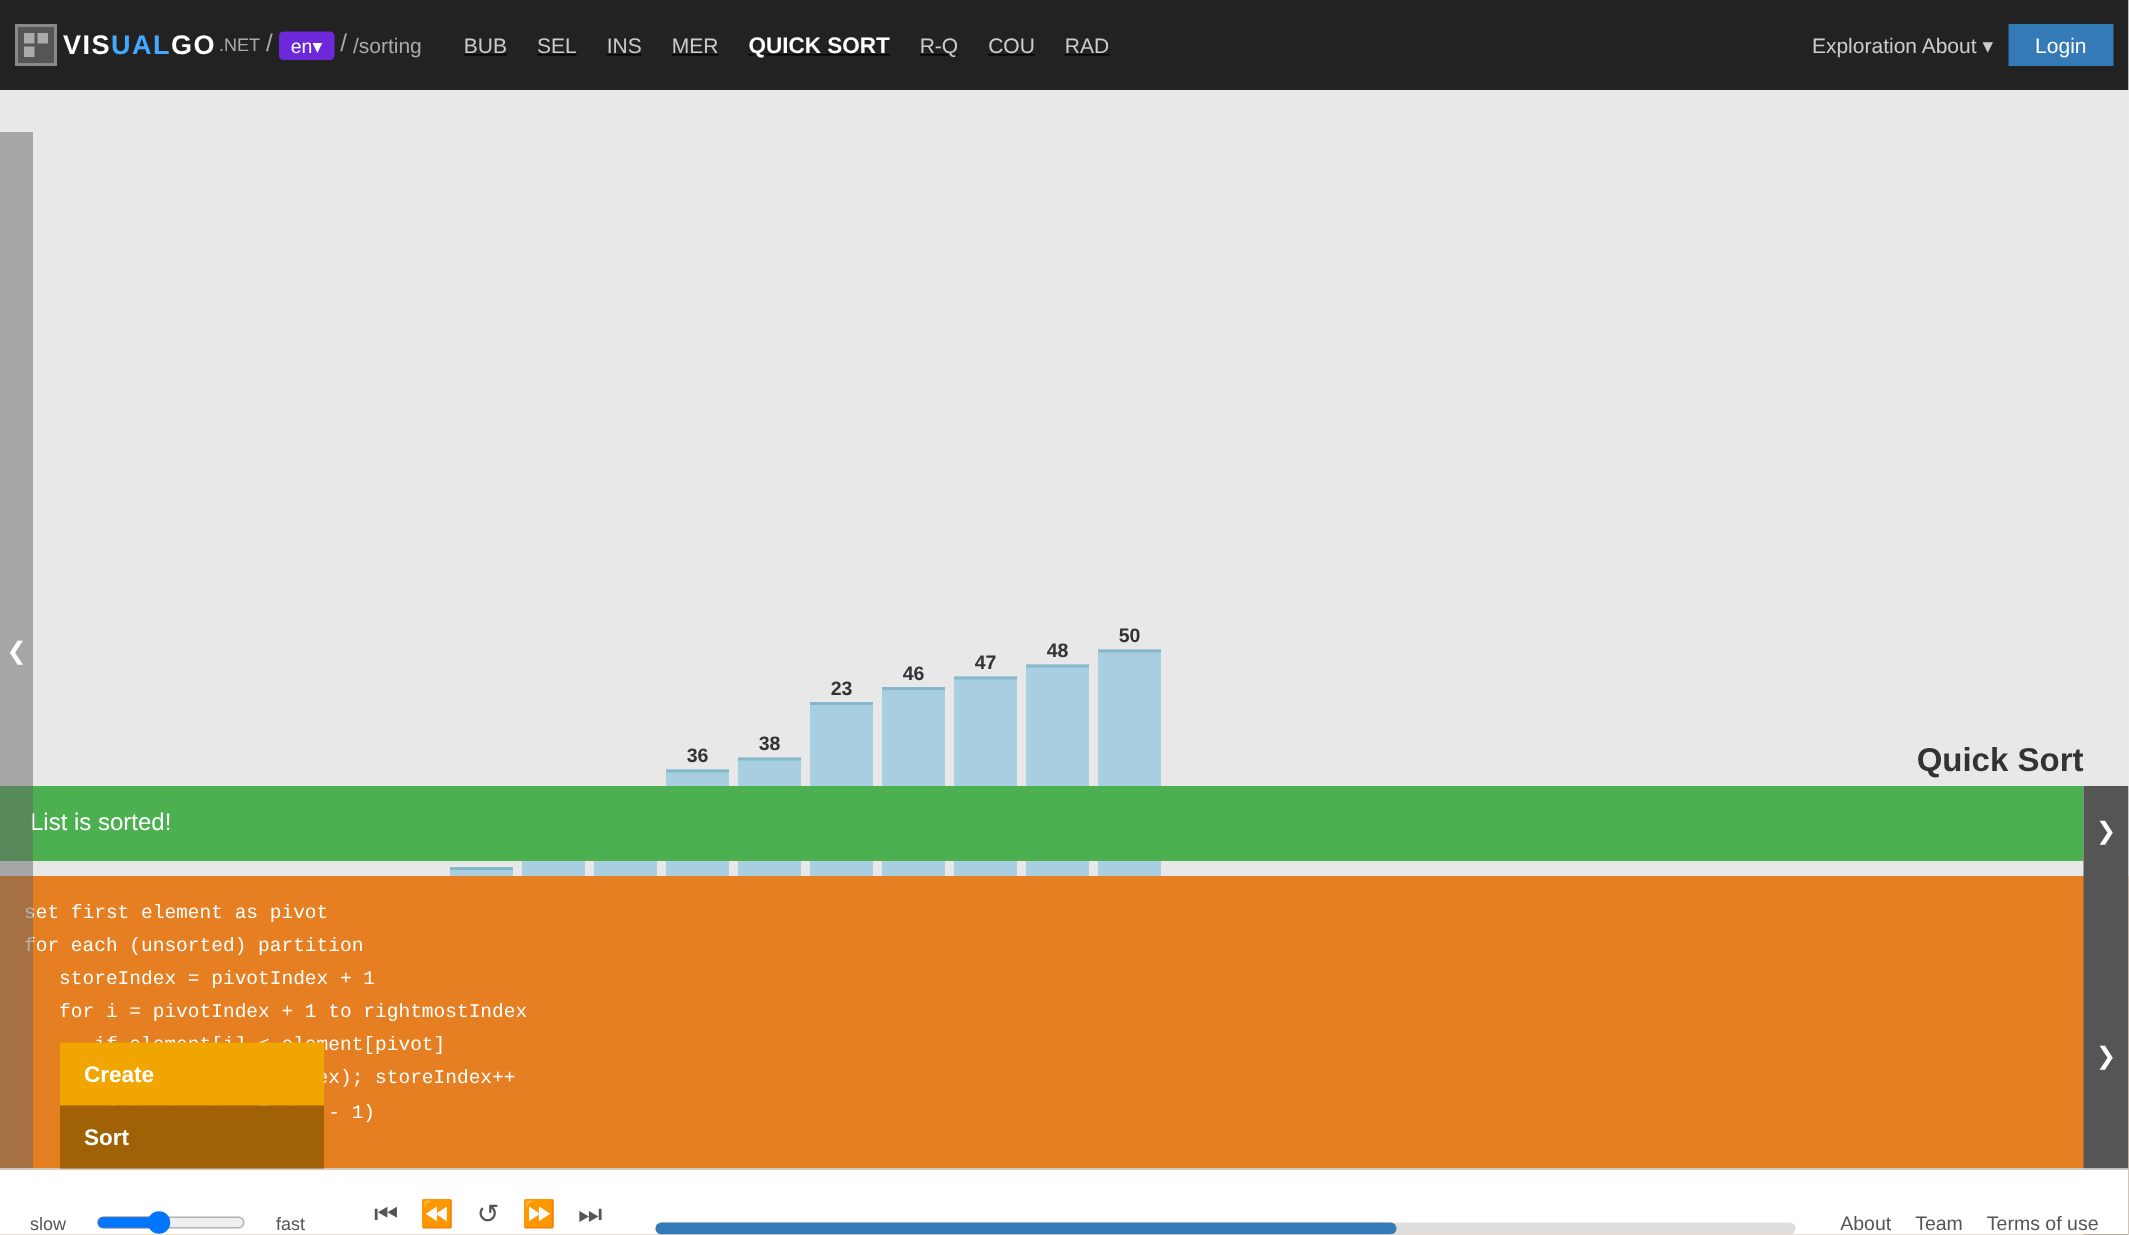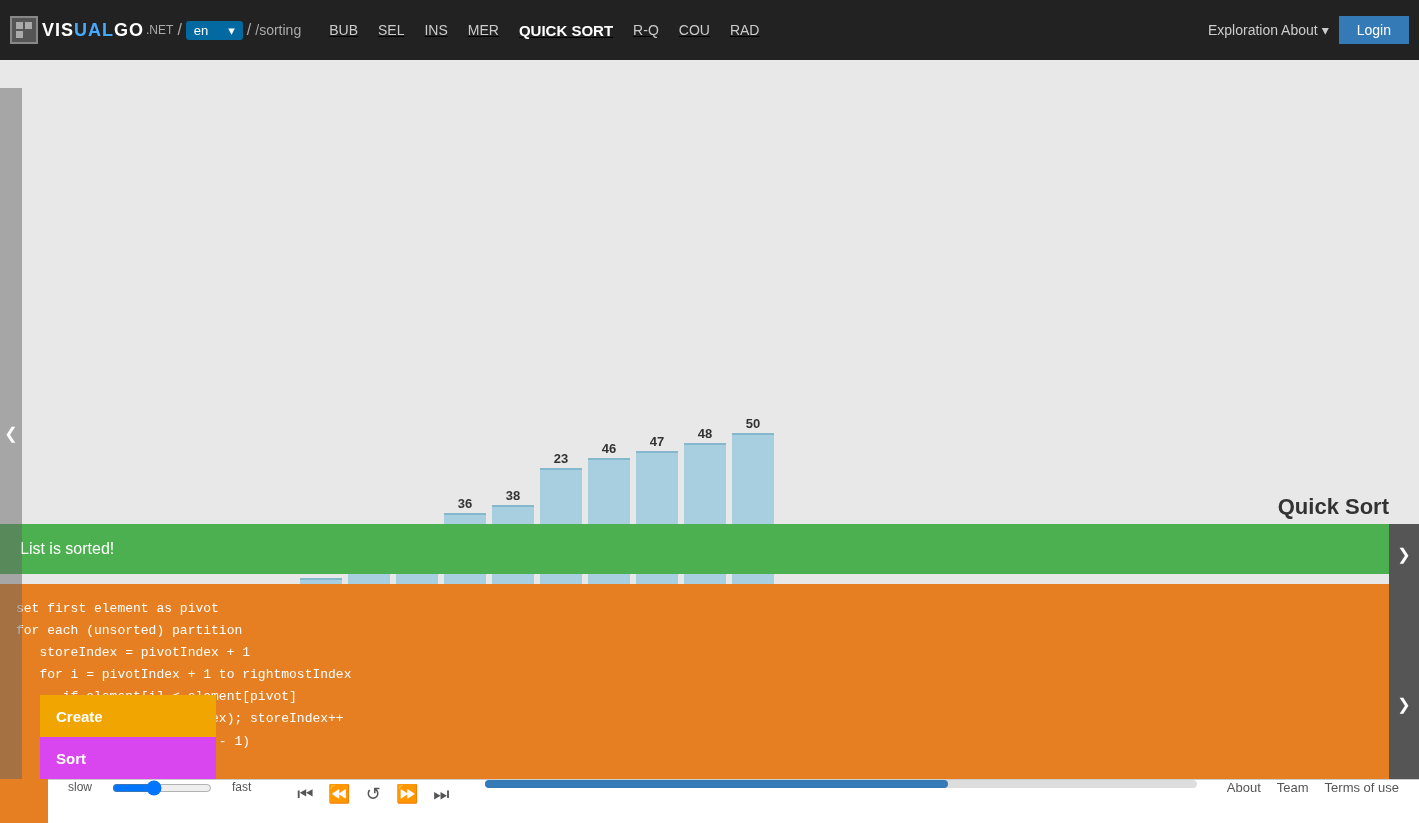--- a/index.html
+++ b/index.html
@@ -29,28 +29,28 @@
       font-size: 18px;
       font-weight: bold;
       letter-spacing: 1px;
     }
     #header .brand span.vis { color: #fff; }
     #header .brand span.ual { color: #4af; }
     #header .brand span.go { color: #fff; }
     #header .brand-net { color: #aaa; font-size: 12px; margin-left: 2px; }
     #header .sep { color: #aaa; margin: 0 4px; }
     #header .lang-btn {
-      background: #0369a1;
+      background: #6d28d9;
       color: #fff;
       border: none;
       padding: 2px 8px;
       border-radius: 3px;
       font-size: 13px;
       cursor: pointer;
-      display: flex; align-items: center; gap: 20px;
+      display: flex; align-items: center; gap: 0;
     }
     #header .slash { color: #aaa; margin: 0 4px; }
     #header .path { color: #aaa; font-size: 14px; }
     #header nav { display: flex; align-items: center; margin-left: 20px; gap: 4px; text-decoration: underline; }
     #header nav a {
       color: #ccc;
       text-decoration: none;
       font-size: 14px;
       padding: 4px 8px;
       border-radius: 3px;
@@ -165,25 +165,24 @@
     }
 
     
     #bottom-bar {
       position: absolute;
       bottom: 0; left: 0; right: 0;
       height: 44px;
       background: #fff;
       border-top: 1px solid #ccc;
       display: flex;
-      align-items: flex-start;
+      align-items: flex-end;
       padding: 0 20px;
       gap: 20px;
       z-index: 100;
-      margin-left: 48px;
     }
     #bottom-bar .speed-label { font-size: 12px; color: #555; }
     #bottom-bar .speed-slider { width: 100px; }
     #bottom-bar .controls { display: flex; gap: 6px; align-items: center; margin-left: 20px; }
     #bottom-bar .ctrl-btn {
       background: none;
       border: none;
       cursor: pointer;
       font-size: 18px;
       color: #555;
@@ -221,21 +220,21 @@
       padding: 0 16px;
       cursor: pointer;
       font-size: 15px;
       color: #fff;
       font-weight: bold;
     }
     #action-menu .menu-create {
       background: #f0a500;
     }
     #action-menu .menu-sort {
-      background: #d946ef;
+      background: #a16207;
     }
 
     
     #left-nav-arrow {
       position: absolute;
       left: 0;
       top: 44px;
       bottom: 44px;
       width: 22px;
       background: rgba(100,100,100,0.5);

